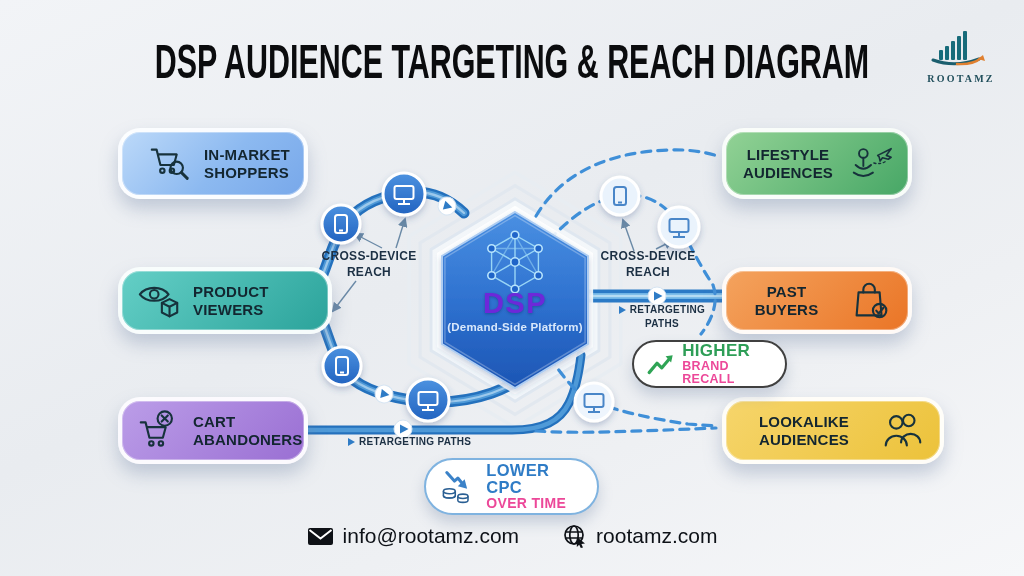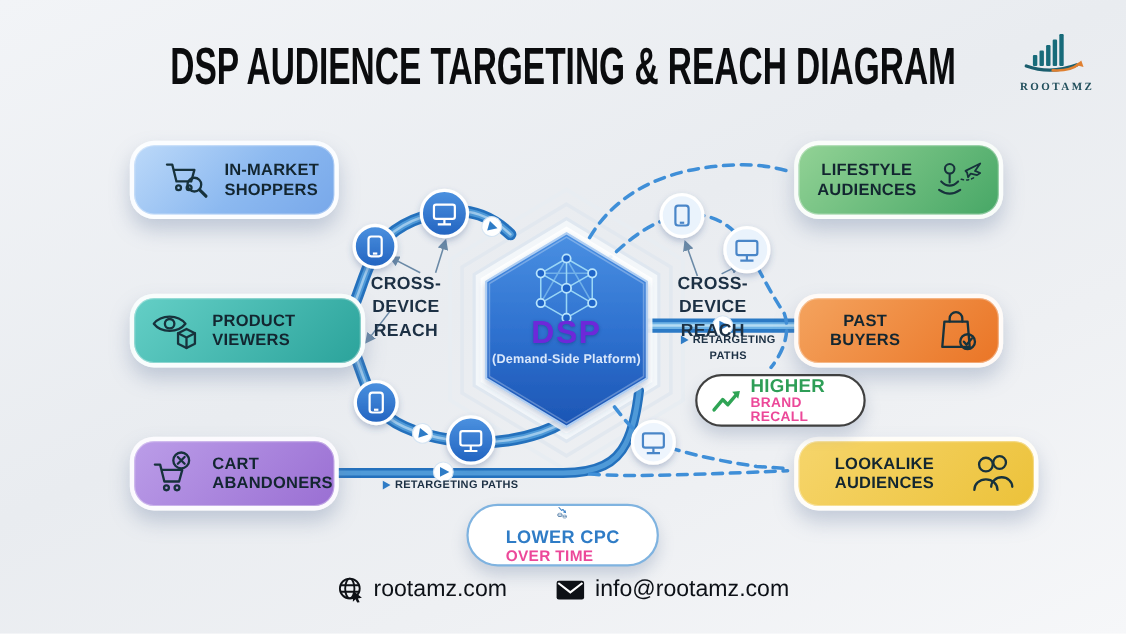--- a/index.html
+++ b/index.html
@@ -44,37 +44,37 @@
   .g-yellow{background:linear-gradient(135deg,#f6d56b,#ecc23a);}
 
   
   .dsp-text{position:absolute;left:430px;top:288px;width:170px;text-align:center;pointer-events:none;}
   .dsp-title{font-size:29px;font-weight:800;color:#6d28d9;letter-spacing:1.5px;line-height:1.05;
              text-shadow:0 1px 3px rgba(10,40,90,.4);}
   .dsp-sub{font-size:11.5px;font-weight:600;color:#d9e8fb;margin-top:3px;letter-spacing:.2px;}
 
   
   .anno{position:absolute;font-weight:800;color:#1c3044;}
-  .cross{width:112px;text-align:center;font-size:16px;line-height:1.3;letter-spacing:.3px;}
+  .cross{width:112px;text-align:center;font-size:12px;line-height:1.3;letter-spacing:.3px;}
   .cross-left{left:313px;top:249px;}
   .cross-right{left:592px;top:249px;}
   .retarget{font-size:10px;letter-spacing:.3px;}
   .retarget-left{left:348px;top:436px;white-space:nowrap;}
   .retarget-right{left:606px;top:303px;width:112px;text-align:center;line-height:1.35;}
   .tri{display:inline-block;width:0;height:0;border-left:7px solid #2f7cc6;
        border-top:4.5px solid transparent;border-bottom:4.5px solid transparent;
        margin-right:4px;vertical-align:middle;}
 
   
   .pill{position:absolute;display:flex;align-items:center;background:#ffffff;
         box-shadow:0 8px 14px rgba(108,128,162,.30);box-sizing:border-box;}
   .pill-recall{left:632px;top:340px;width:155px;height:48px;border:2px solid #404040;
                border-radius:26px;padding:0 12px;gap:8px;}
   .pill-cpc{left:424px;top:458px;width:175px;height:57px;border:2.5px solid #7fb3e0;
-            border-radius:30px;padding:0 14px;gap:9px;flex-direction:column;}
+            border-radius:30px;padding:0 14px;gap:9px;}
   .pill-text{display:flex;flex-direction:column;align-items:flex-start;line-height:1.05;}
   .hl-green{font-size:17px;font-weight:800;color:#2e9e57;letter-spacing:.3px;}
   .hl-blue{font-size:16.5px;font-weight:800;color:#2f7cc6;letter-spacing:.3px;}
   .pill-rest{font-size:12.5px;font-weight:800;color:#ec4899;letter-spacing:.3px;}
   .pill-cpc .pill-rest{font-size:14px;}
 
   
   .footer{position:absolute;left:0;right:0;top:524px;display:flex;justify-content:center;
           gap:44px;align-items:center;}
   .contact{display:flex;align-items:center;gap:9px;font-size:21px;font-weight:500;color:#0d1117;}
@@ -363,32 +363,32 @@
       </g>
     </svg>
     <div class="pill-text">
       <span class="hl-blue">LOWER CPC</span>
       <span class="pill-rest">OVER TIME</span>
     </div>
   </div>
 
   <div class="footer">
     <span class="contact">
+      <svg width="27" height="19" viewBox="0 0 27 19">
+        <rect x="1" y="1" width="25" height="17" rx="2" fill="#0e1116"></rect>
+        <path d="M2.5 3 L13.5 11.5 L24.5 3" stroke="#ffffff" stroke-width="2" fill="none"></path>
+      </svg>
+      <span>info@rootamz.com</span>
+    </span>
+    <span class="contact">
       <svg width="24" height="24" viewBox="0 0 24 24">
         <g fill="none" stroke="#0e1116" stroke-width="1.7">
           <circle cx="11" cy="11" r="9"></circle>
             <ellipse cx="11" cy="11" rx="4.2" ry="9"></ellipse>
           <path d="M2.6 8 h16.8 M2.6 14 h16.8"></path>
         </g>
         <polygon points="14,13 22,19.5 18.4,20 20,23.5 17.8,24 16.2,20.8 13.8,23" fill="#0e1116"></polygon>
       </svg>
       <span>rootamz.com</span>
     </span>
-    <span class="contact">
-      <svg width="27" height="19" viewBox="0 0 27 19">
-        <rect x="1" y="1" width="25" height="17" rx="2" fill="#0e1116"></rect>
-        <path d="M2.5 3 L13.5 11.5 L24.5 3" stroke="#ffffff" stroke-width="2" fill="none"></path>
-      </svg>
-      <span>info@rootamz.com</span>
-    </span>
   </div>
 
 </div>
 
 </body></html>

